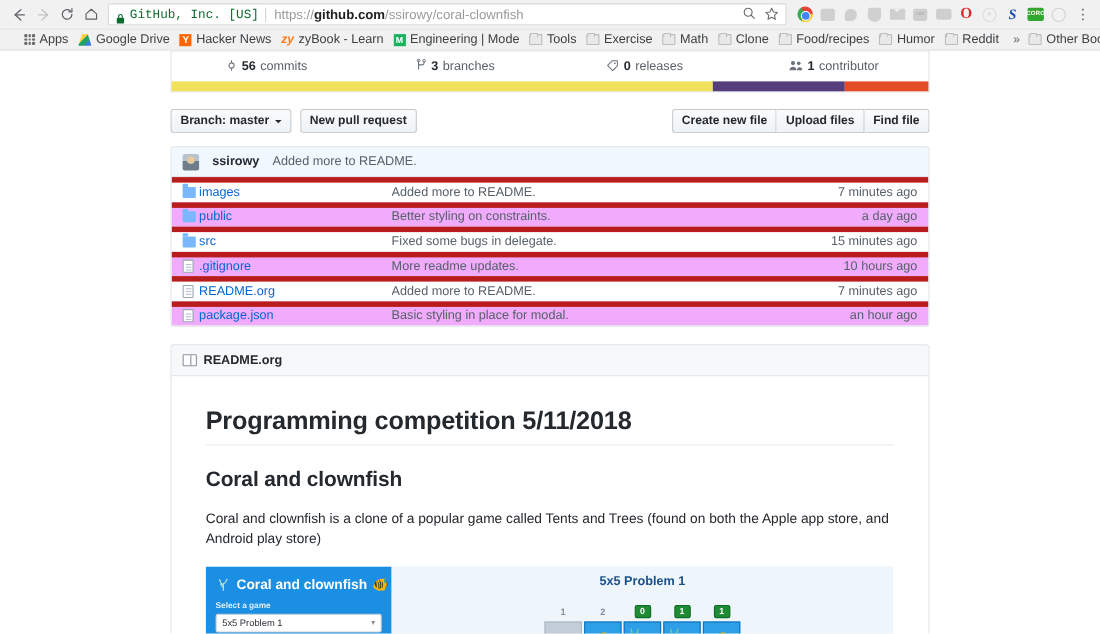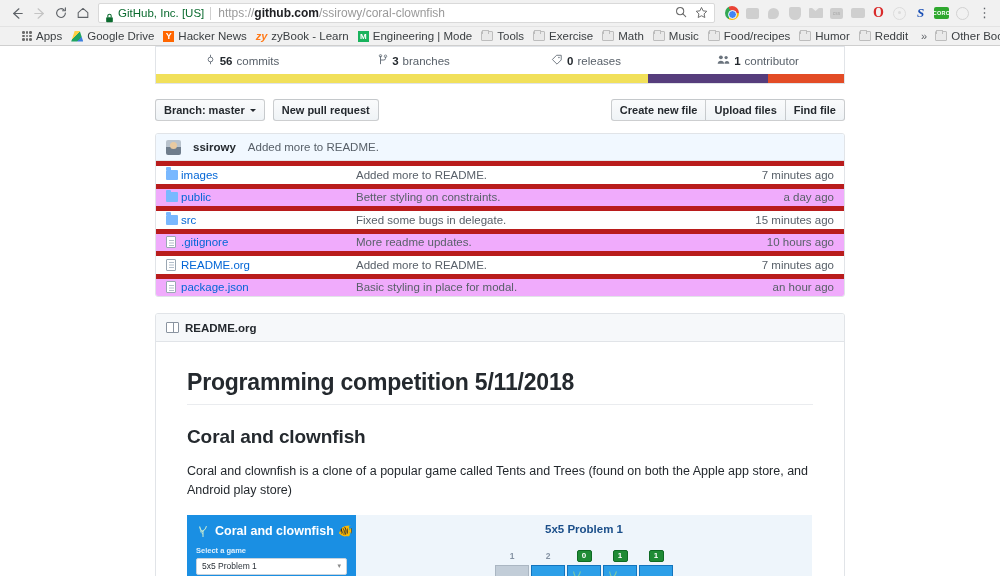--- a/index.html
+++ b/index.html
@@ -51,20 +51,21 @@
     width: 9px; height: 9px;
     margin-right: 4px;
     position: relative;
     flex: 0 0 auto;
   }
   .secure-label {
     font-size: 11.5px;
     color: #0b6b2f;
     white-space: nowrap;
     margin-right: 6px;
+    font-family: Liberation Mono, monospace;
   }
   .url-sep {
     width: 1px; height: 13px;
     background: #d0d0d0;
     margin-right: 7px;
     flex: 0 0 auto;
   }
   .url-text {
     font-size: 12px;
     color: #9a9a9a;
@@ -595,21 +596,21 @@
     <div class="bm">
       <span class="bm-folder"></span>
       <span class="bm-label">Exercise</span>
     </div>
     <div class="bm">
       <span class="bm-folder"></span>
       <span class="bm-label">Math</span>
     </div>
     <div class="bm">
       <span class="bm-folder"></span>
-      <span class="bm-label">Music</span>
+      <span class="bm-label">Clone</span>
     </div>
     <div class="bm">
       <span class="bm-folder"></span>
       <span class="bm-label">Food/recipes</span>
     </div>
     <div class="bm">
       <span class="bm-folder"></span>
       <span class="bm-label">Humor</span>
     </div>
     <div class="bm">

